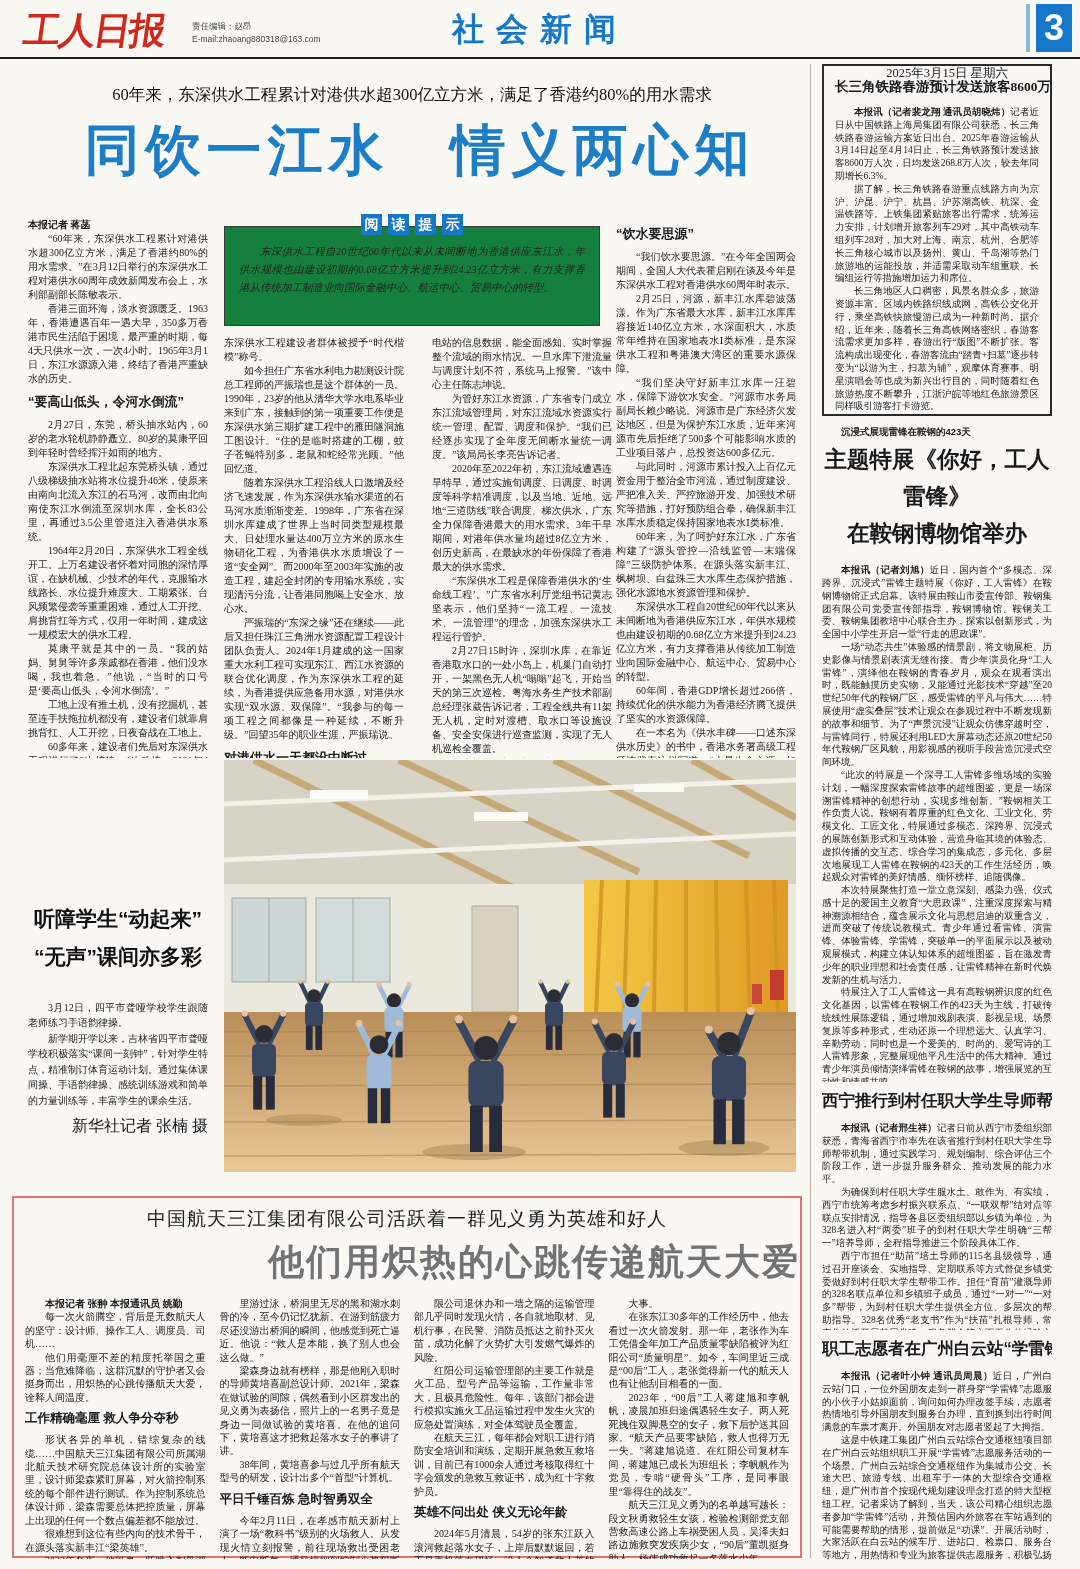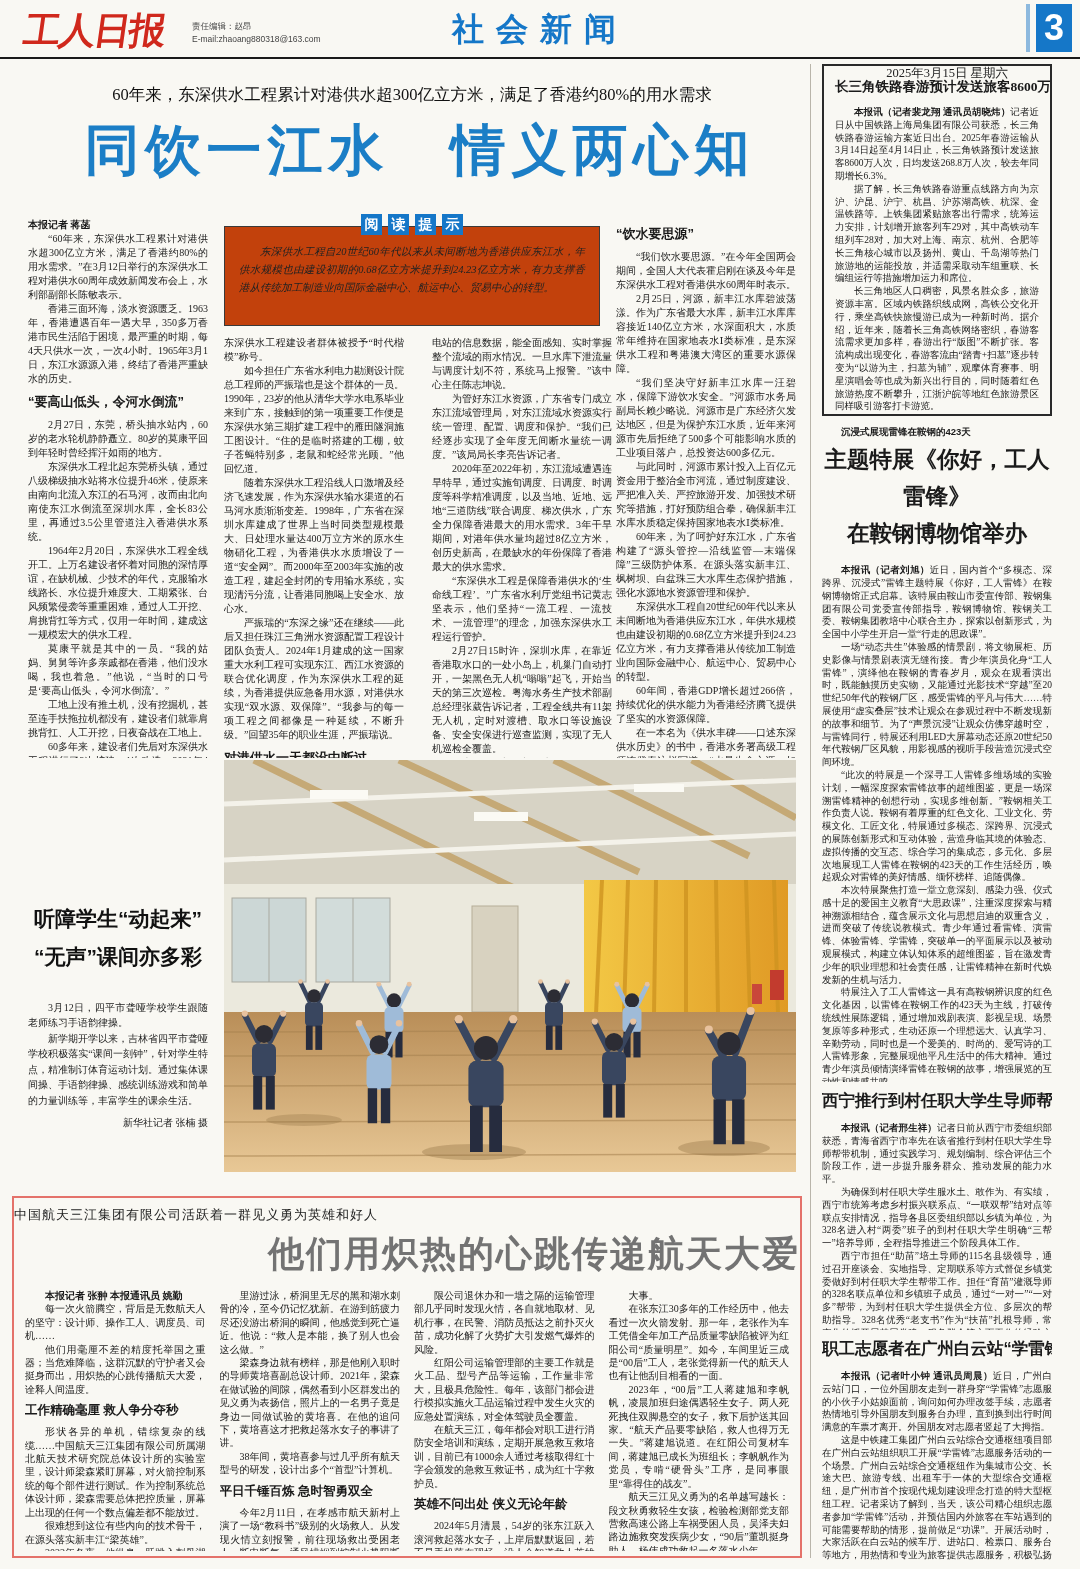--- a/index.html
+++ b/index.html
@@ -17,21 +17,21 @@
   .pageno{position:absolute;right:8px;top:4px;width:36px;height:48px;background:#1577c8;color:#fff;
           font-size:36px;font-weight:bold;display:flex;align-items:center;justify-content:center;
           font-family:"Liberation Sans",sans-serif;}
   .header-rule{position:absolute;left:0;top:57px;width:100%;height:2px;background:#1a1a1a;}
   
   .kicker{position:absolute;left:28px;top:84px;width:768px;text-align:center;font-size:16.5px;color:#111;}
   .headline{position:absolute;left:28px;top:106px;width:768px;margin:8px;text-align:center;color:#1b7ec6;
             font-size:55px;font-weight:900;letter-spacing:6px;font-family:"Liberation Sans","DejaVu Sans",sans-serif;}
   .article-body{position:absolute;left:28px;top:218px;width:768px;height:540px;}
   .read-box{position:absolute;left:196px;top:8px;width:376px;height:100px;border:1px solid #3a3a3a;
-            box-sizing:border-box;padding:14px 14px 6px 14px;background:#c2410c;}
+            box-sizing:border-box;padding:14px 14px 6px 14px;background:#15803d;}
   .read-label{position:absolute;left:0;right:0;top:-13px;text-align:center;}
   .tip-char{display:inline-block;width:21px;height:21px;line-height:21px;background:#1577c8;color:#fff;
             font-size:14px;font-weight:bold;margin:0 3px;text-align:center;
             font-family:"Liberation Sans",sans-serif;}
   .read-text{margin:2px 0 0 0;font-size:10.5px;line-height:1.72;font-style:italic;color:#222;
              text-align:justify;text-indent:2em;}
   .col{position:absolute;width:180px;overflow:hidden;}
   .col1{left:0;top:0;height:540px;}
   .col2{left:196px;top:118px;height:422px;}
   .col3{left:392px;top:118px;height:422px;margin-left:12px;}
@@ -39,26 +39,26 @@
   .col p,.plist p{margin:0;font-size:10px;line-height:14px;text-align:justify;text-indent:2em;}
   p.noindent{text-indent:0;}
   .byline{font-weight:bold;font-size:10.5px;text-indent:1em;margin:0 0 4px 0;}
   .subhead{margin:7px 0;text-align:left;font-size:13px;font-weight:bold;
            font-family:"Liberation Sans","DejaVu Sans",sans-serif;}
   
   .caption-block{position:absolute;left:28px;top:760px;width:180px;height:412px;}
   .photo-title{margin:140px 0 24px 0;text-align:center;font-size:21px;line-height:1.8;font-weight:900;
                font-family:"Liberation Sans","DejaVu Sans",sans-serif;color:#111;}
   .caption-text p{margin:0;font-size:10px;line-height:15.5px;text-align:justify;text-indent:2em;color:#222;}
-  .credit{margin:8px 0 0 0;font-size:10px;text-align:right;}
+  .credit{margin:8px 0 0 0;font-size:16px;text-align:right;}
   .photo-frame{position:absolute;left:224px;top:760px;width:572px;height:412px;background:#cfcabc;}
   
   .bottom-box{position:absolute;left:12px;top:1196px;width:790px;height:362px;border:2px solid #e4726a;
               box-sizing:border-box;background:#f9f8f3;padding-top:8px;}
-  .bottom-kicker{margin:0;font-size:13px;letter-spacing:1px;color:#222;}
+  .bottom-kicker{margin:0;text-align:center;font-size:19px;letter-spacing:1px;color:#222;}
   .bottom-headline{margin:6px 0 10px 0;text-align:right;font-size:36px;font-weight:900;letter-spacing:2px;
                    font-family:"Liberation Serif","DejaVu Serif",serif;color:#737373;}
   .bottom-cols{display:flex;gap:14px;padding:0 11px;height:262px;overflow:hidden;}
   .bcol{flex:1;overflow:hidden;}
   .bcol p{margin:0;font-size:10px;line-height:13.4px;text-align:justify;text-indent:2em;}
   .bcol .subhead{font-size:12.5px;margin:6px 0;}
   .bbyline{font-weight:bold;font-size:10px;margin:0 0 5px 0;text-indent:0;}
   
   .v-divider{position:absolute;left:810px;top:64px;width:1px;height:1494px;background:#b9b5aa;}
   .sidebar{position:absolute;left:822px;top:64px;width:230px;height:1498px;overflow:hidden;}

